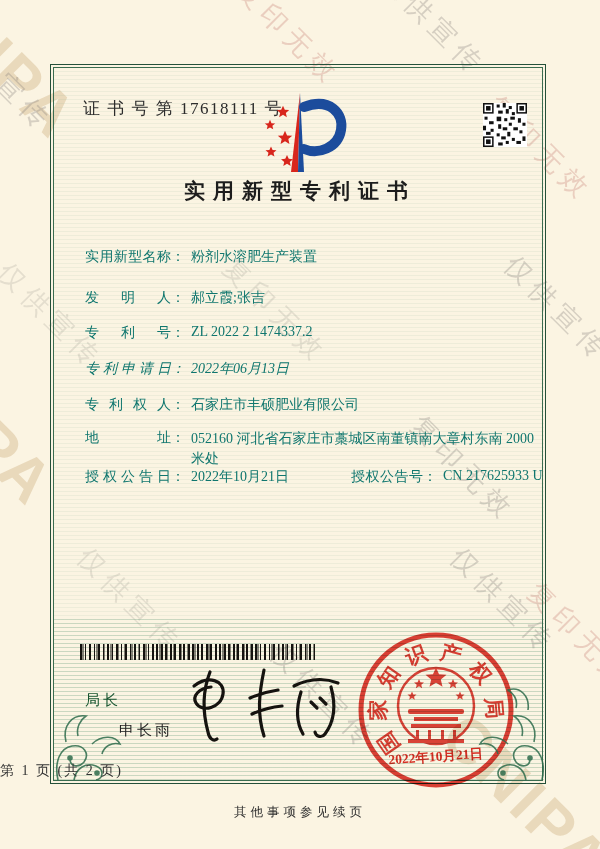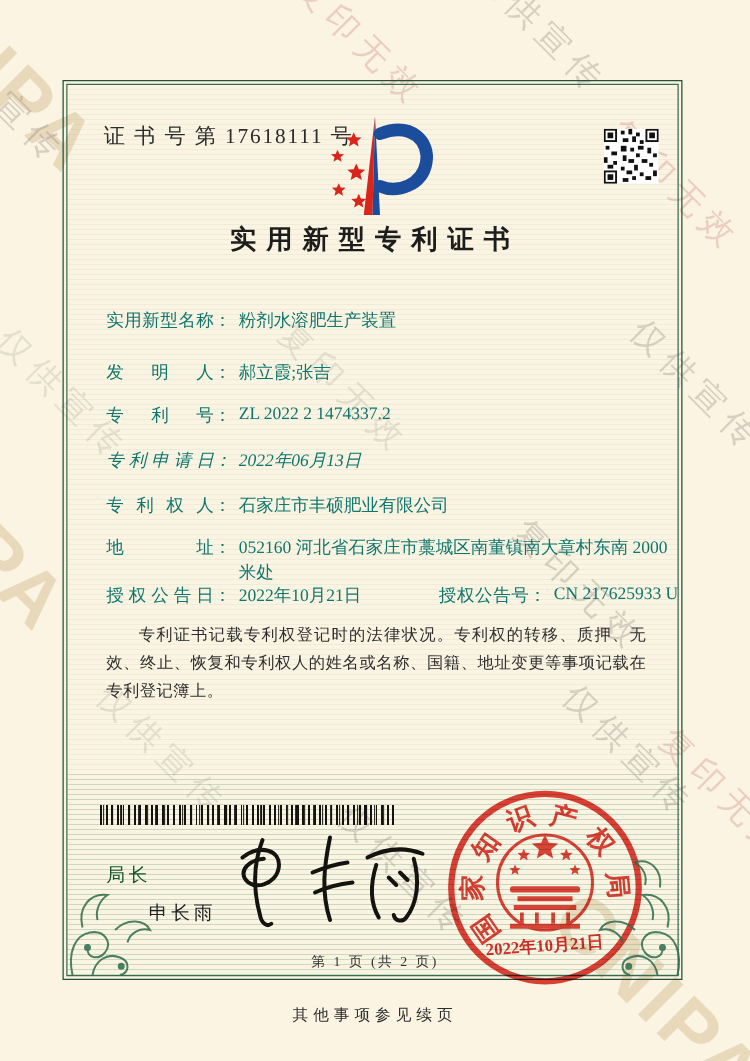--- a/index.html
+++ b/index.html
@@ -64,21 +64,21 @@
     position:absolute;left:80px;top:644px;width:236px;height:16px;
     background:
       repeating-linear-gradient(90deg,#15130f 0 1.5px,transparent 1.5px 4.5px),
       repeating-linear-gradient(90deg,#15130f 0 1px,transparent 1px 7px);
     background-position:0 0,2.5px 0;
   }
   .official-title{position:absolute;left:85px;top:691px;font-size:15px;letter-spacing:3px;color:#14532d;}
   .official-name{position:absolute;left:85px;top:721px;font-size:15px;letter-spacing:3px;color:#222;margin-left:34px;}
   .signature{position:absolute;left:172px;top:656px;}
   .seal{position:absolute;left:350px;top:624px;mix-blend-mode:multiply;opacity:0.95;}
-  .footer-page{position:absolute;left:0;right:0;top:762px;text-align:center;font-size:11px;letter-spacing:2px;color:#333;}
+  .footer-page{position:absolute;left:0;right:0;top:762px;text-align:left;font-size:14px;letter-spacing:2px;color:#333;}
   .continuation{position:absolute;left:0;right:0;top:804px;text-align:center;font-size:12.5px;letter-spacing:4px;color:#2c2c2c;}
   .ornament{position:absolute;}
 </style>
 </head>
 <body>
 
 <svg width="0" height="0" style="position:absolute" aria-hidden="true">
   <defs>
     <path id="star" d="M0,-10 L2.9,-3.6 10,-3.1 4.6,1.5 6.2,8.4 0,4.6 -6.2,8.4 -4.6,1.5 -10,-3.1 -2.9,-3.6 Z"></path>
   </defs>
@@ -183,21 +183,20 @@
   <span class="lbl">专利权人</span><span class="colon">：</span><span class="val">石家庄市丰硕肥业有限公司</span>
 </div>
 <div class="row" style="top:429px;">
   <span class="lbl">地址</span><span class="colon">：</span><span class="val wrap">052160 河北省石家庄市藁城区南董镇南大章村东南 2000 米处</span>
 </div>
 <div class="row" style="top:468px;">
   <span class="lbl">授权公告日</span><span class="colon">：</span><span class="val" style="width:140px;">2022年10月21日</span><span class="lbl2">授权公告号</span><span class="colon">：</span><span class="val">CN 217625933 U</span>
 </div>
 
 <div class="paras">
-  <p>专利证书记载专利权登记时的法律状况。专利权的转移、质押、无效、终止、恢复和专利权人的姓名或名称、国籍、地址变更等事项记载在专利登记簿上。</p>
 </div>
 
 <div class="barcode"></div>
 <div class="official-title">局长</div>
 <div class="official-name">申长雨</div>
 
 <svg class="signature" width="178" height="100" viewBox="0 0 178 100">
   <g stroke="#15130f" stroke-width="3.2" fill="none" stroke-linecap="round" stroke-linejoin="round">
     <path d="M38,16 C31,34 30,54 36,76 C37,82 41,86 45,83"></path>
     <path d="M22,30 C36,19 53,24 51,38 C49,52 30,57 24,47 C20,40 27,32 39,31"></path>

